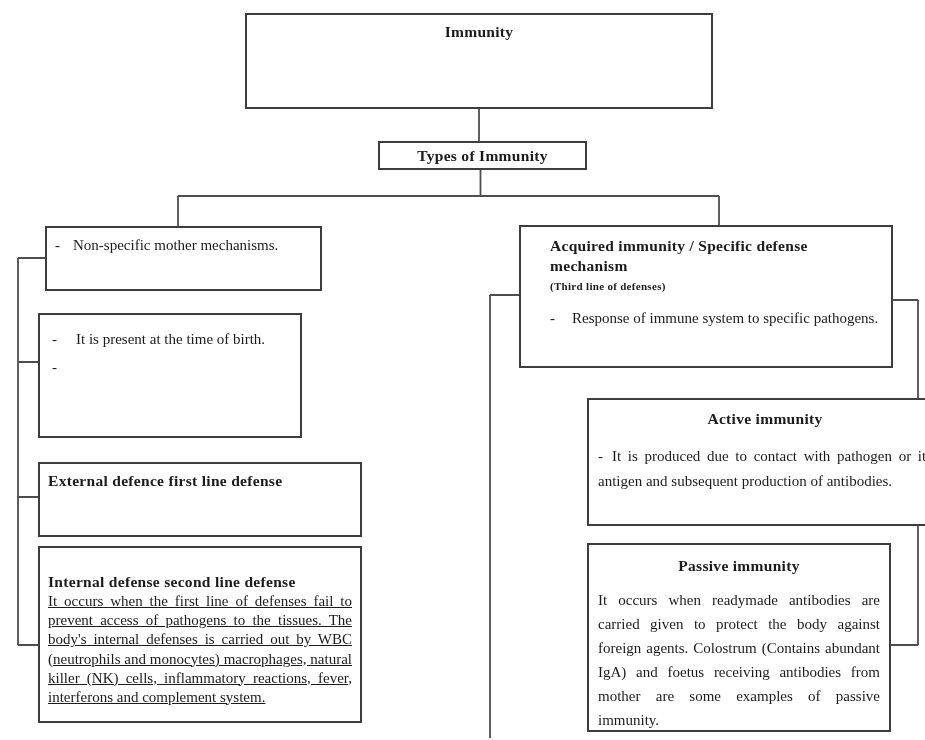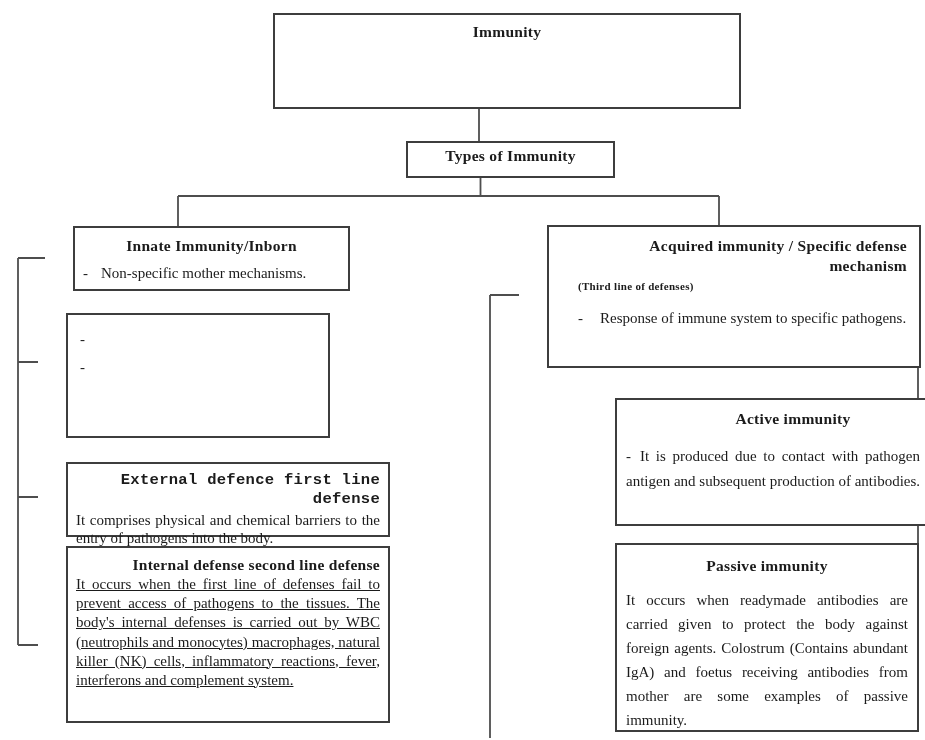--- a/index.html
+++ b/index.html
@@ -28,54 +28,53 @@
     fill: none;
     stroke: var(--line);
     stroke-width: 1.8;
   }
   .box {
     position: absolute;
     border: 2px solid var(--border);
     background: var(--background);
     font-size: 15px;
     line-height: 1.25;
-    margin-left: 28px;
   }
   .box-title {
     font-weight: bold;
     text-align: center;
     font-size: 15.5px;
     letter-spacing: 0.3px;
   }
-  .box-title.left { text-align: right; }
+  .box-title.left { text-align: left; }
   .body-text { text-align: justify; }
   .bullet { display: flex; align-items: flex-start; }
   .bullet .dash { flex: 0 0 20px; }
   .bullet .btext { flex: 1 1 auto; text-align: justify; }
 
   
   #immunity-box { left: 245px; top: 13px; width: 468px; height: 96px; padding: 7px 9px; }
   #immunity-box .box-title { margin-bottom: 5px; }
   #immunity-box .body-text { line-height: 1.35; }
 
-  #types-box { left: 378px; top: 141px; width: 209px; height: 37px; padding-top: 3px; }
+  #types-box { left: 378px; top: 141px; width: 209px; height: 29px; padding-top: 3px; }
 
   #innate-box { left: 45px; top: 226px; width: 277px; height: 65px; padding: 8px 8px; }
   #innate-box .box-title { margin-bottom: 9px; }
   #innate-box .bullet .dash { flex-basis: 18px; }
 
   #birth-box { left: 38px; top: 313px; width: 264px; height: 125px; padding: 11px 8px 6px 12px; }
   #birth-box .bullet { line-height: 1.85; }
   #birth-box .bullet .dash { flex-basis: 24px; }
 
   #external-box { left: 38px; top: 462px; width: 324px; height: 75px; padding: 7px 8px; }
-  #external-box .box-title { margin-bottom: 1px; font-family: Liberation Mono, monospace; }
+  #external-box .box-title { margin-bottom: 1px; }
   #external-box .body-text { line-height: 1.22; }
 
-  #internal-box { left: 38px; top: 546px; width: 324px; height: 177px; padding: 7px 8px; }
+  #internal-box { left: 38px; top: 546px; width: 324px; height: 177px; padding: 24px 8px; }
   #internal-box .box-title { margin-bottom: 1px; }
   #internal-box .body-text { line-height: 1.27; text-decoration: underline; }
 
   #acquired-box { left: 519px; top: 225px; width: 374px; height: 143px; padding: 9px 12px 6px 29px; }
   #acquired-box .box-title { line-height: 1.27; }
   #acquired-box .box-subtitle { font-weight: bold; font-size: 11px; letter-spacing: 0.3px; margin-top: 5px; }
   #acquired-box .bullet { margin-top: 11px; line-height: 1.85; }
   #acquired-box .bullet .dash { flex-basis: 22px; }
 
   #active-box { left: 587px; top: 398px; width: 356px; height: 128px; padding: 9px 9px; }
@@ -101,39 +100,38 @@
 
   <div class="box" id="immunity-box">
     <div class="box-title">Immunity</div>
   </div>
 
   <div class="box" id="types-box">
     <div class="box-title">Types of Immunity</div>
   </div>
 
   <div class="box" id="innate-box">
-    <div class="box-title">Innate Immunity/Inborn</div>
     <div class="bullet">
       <span class="dash">-</span>
       <span class="btext">Non-specific mother mechanisms.</span>
     </div>
   </div>
 
   <div class="box" id="birth-box">
     <div class="bullet">
       <span class="dash">-</span>
+      <span class="btext">It is present at the time of birth.</span>
     </div>
     <div class="bullet">
       <span class="dash">-</span>
     </div>
   </div>
 
   <div class="box" id="external-box">
     <div class="box-title left">External defence first line defense</div>
-    <div class="body-text">It comprises physical and chemical barriers to the entry of pathogens into the body.</div>
   </div>
 
   <div class="box" id="internal-box">
     <div class="box-title left">Internal defense second line defense</div>
     <div class="body-text">It occurs when the first line of defenses fail to prevent access of pathogens to the tissues. The body's internal defenses is carried out by WBC (neutrophils and monocytes) macrophages, natural killer (NK) cells, inflammatory reactions, fever, interferons and complement system.</div>
   </div>
 
   <div class="box" id="acquired-box">
     <div class="box-title left">Acquired immunity / Specific defense mechanism</div>
     <div class="box-subtitle">(Third line of defenses)</div>

